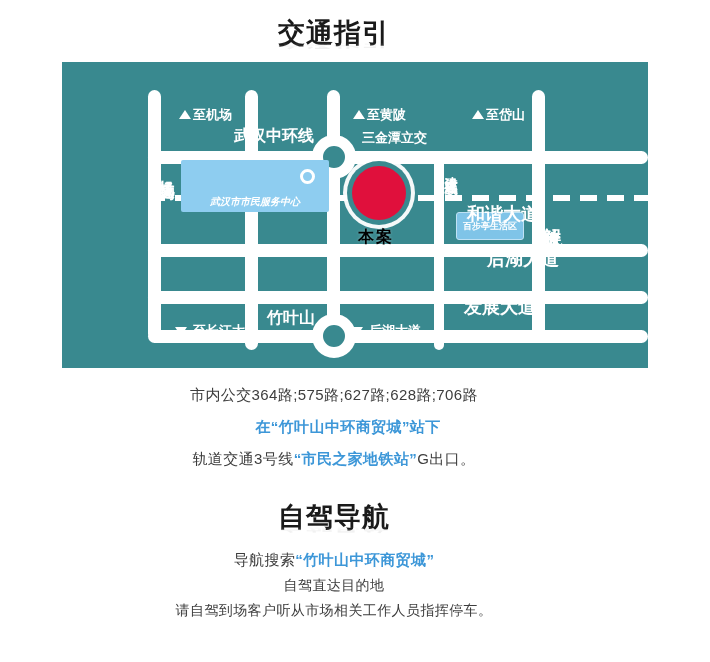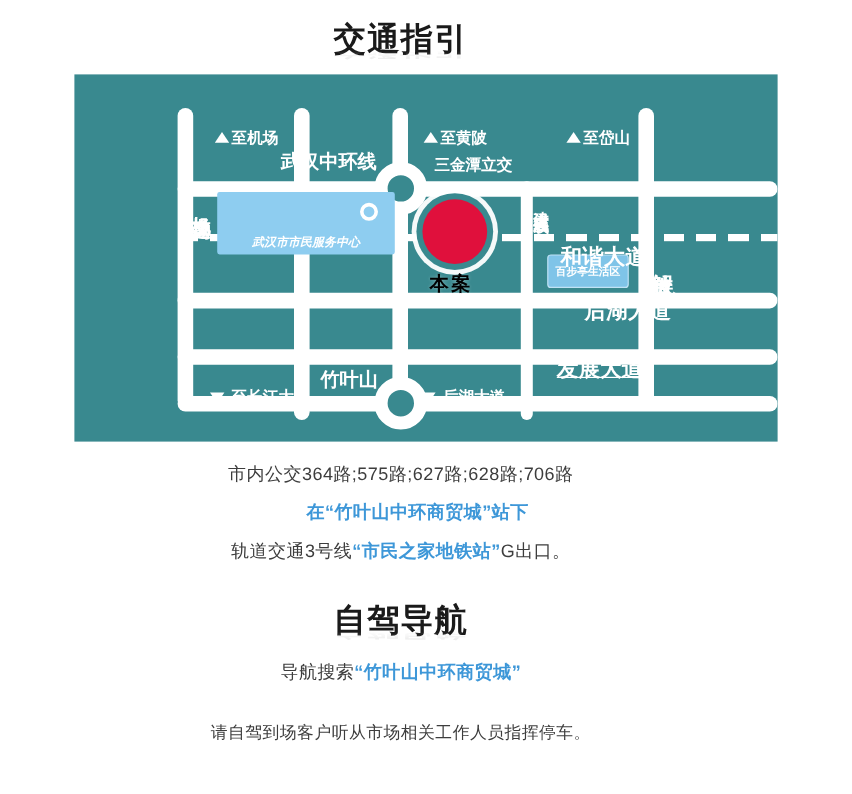--- a/index.html
+++ b/index.html
@@ -222,21 +222,21 @@
     <div class="maplabel mid" style="left:307px; top:262px;">后湖大道</div>
 
     <div class="maplabel big" style="left:172px; top:66px;">武汉中环线</div>
     <div class="maplabel mid" style="left:300px; top:69px;">三金潭立交</div>
     <div class="maplabel big vert" style="left:96px; top:105px;">机场高速</div>
     <div class="maplabel huge" style="left:405px; top:143px;">和谐大道</div>
     <div class="maplabel mid vert" style="left:382px; top:104px;">建设大道延长线</div>
     <div class="maplabel huge" style="left:405px; top:188px;margin-left:20px;">后湖大道</div>
     <div class="maplabel huge vert" style="left:480px; top:152px;">解放大道</div>
     <div class="arrow-right" style="left:499px; top:181px;"></div>
-    <div class="maplabel huge" style="left:402px; top:236px;text-decoration:underline;">发展大道</div>
+    <div class="maplabel huge" style="left:402px; top:236px;">发展大道</div>
     <div class="maplabel big" style="left:205px; top:248px;">竹叶山</div>
   </div>
 
   <div class="textline" id="bus-line">
     <span>市内公交364路;575路;627路;628路;706路</span>
   </div>
 
   <div class="textline" id="stop-line">
     <span class="hl">在</span><span class="hl">“竹叶山中环商贸城”</span><span class="hl">站下</span>
   </div>
@@ -247,18 +247,21 @@
 
   <div class="heading-wrap" id="drive-block">
     <div class="heading">自驾导航</div>
     <div class="heading-reflection">自驾导航</div>
   </div>
 
   <div class="textline" id="nav-search">
     <span>导航搜索</span><span class="hl">“竹叶山中环商贸城”</span>
   </div>
 
+  <div class="textline sm" id="nav-direct">
+    <span>自驾直达目的地</span>
+  </div>
 
   <div class="textline sm" id="nav-note">
     <span>请自驾到场客户听从市场相关工作人员指挥停车。</span>
   </div>
 
 </div>
 
 </body></html>

